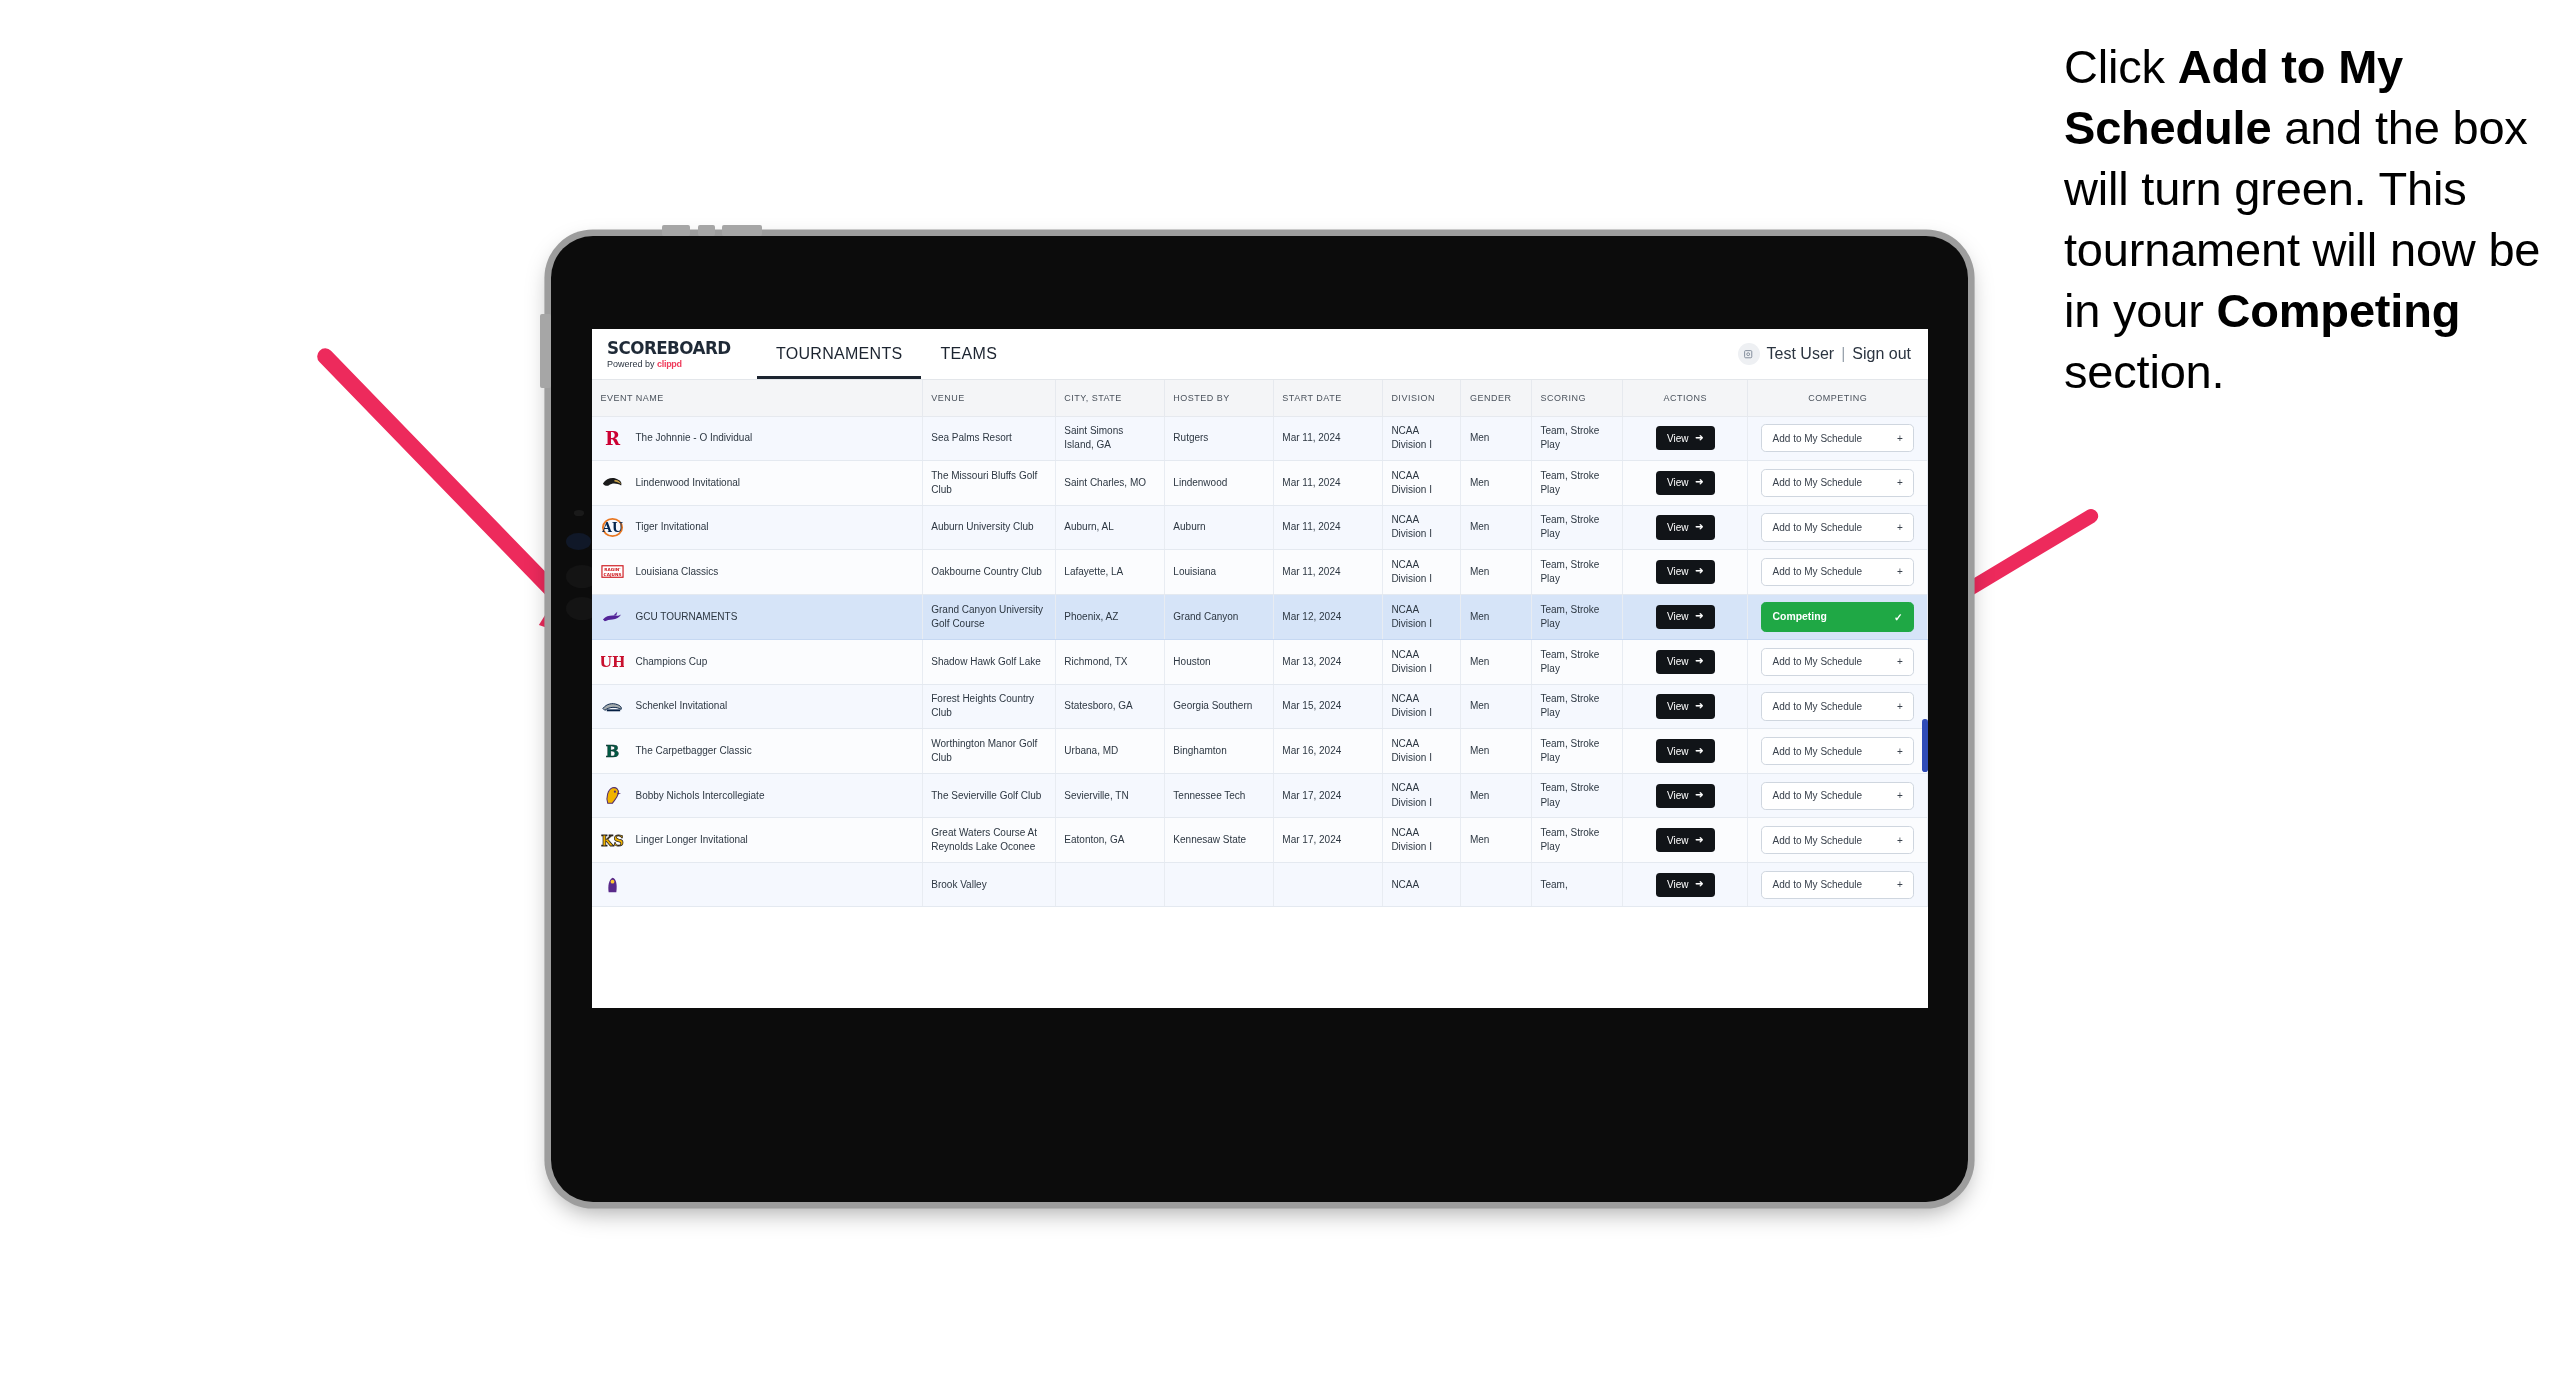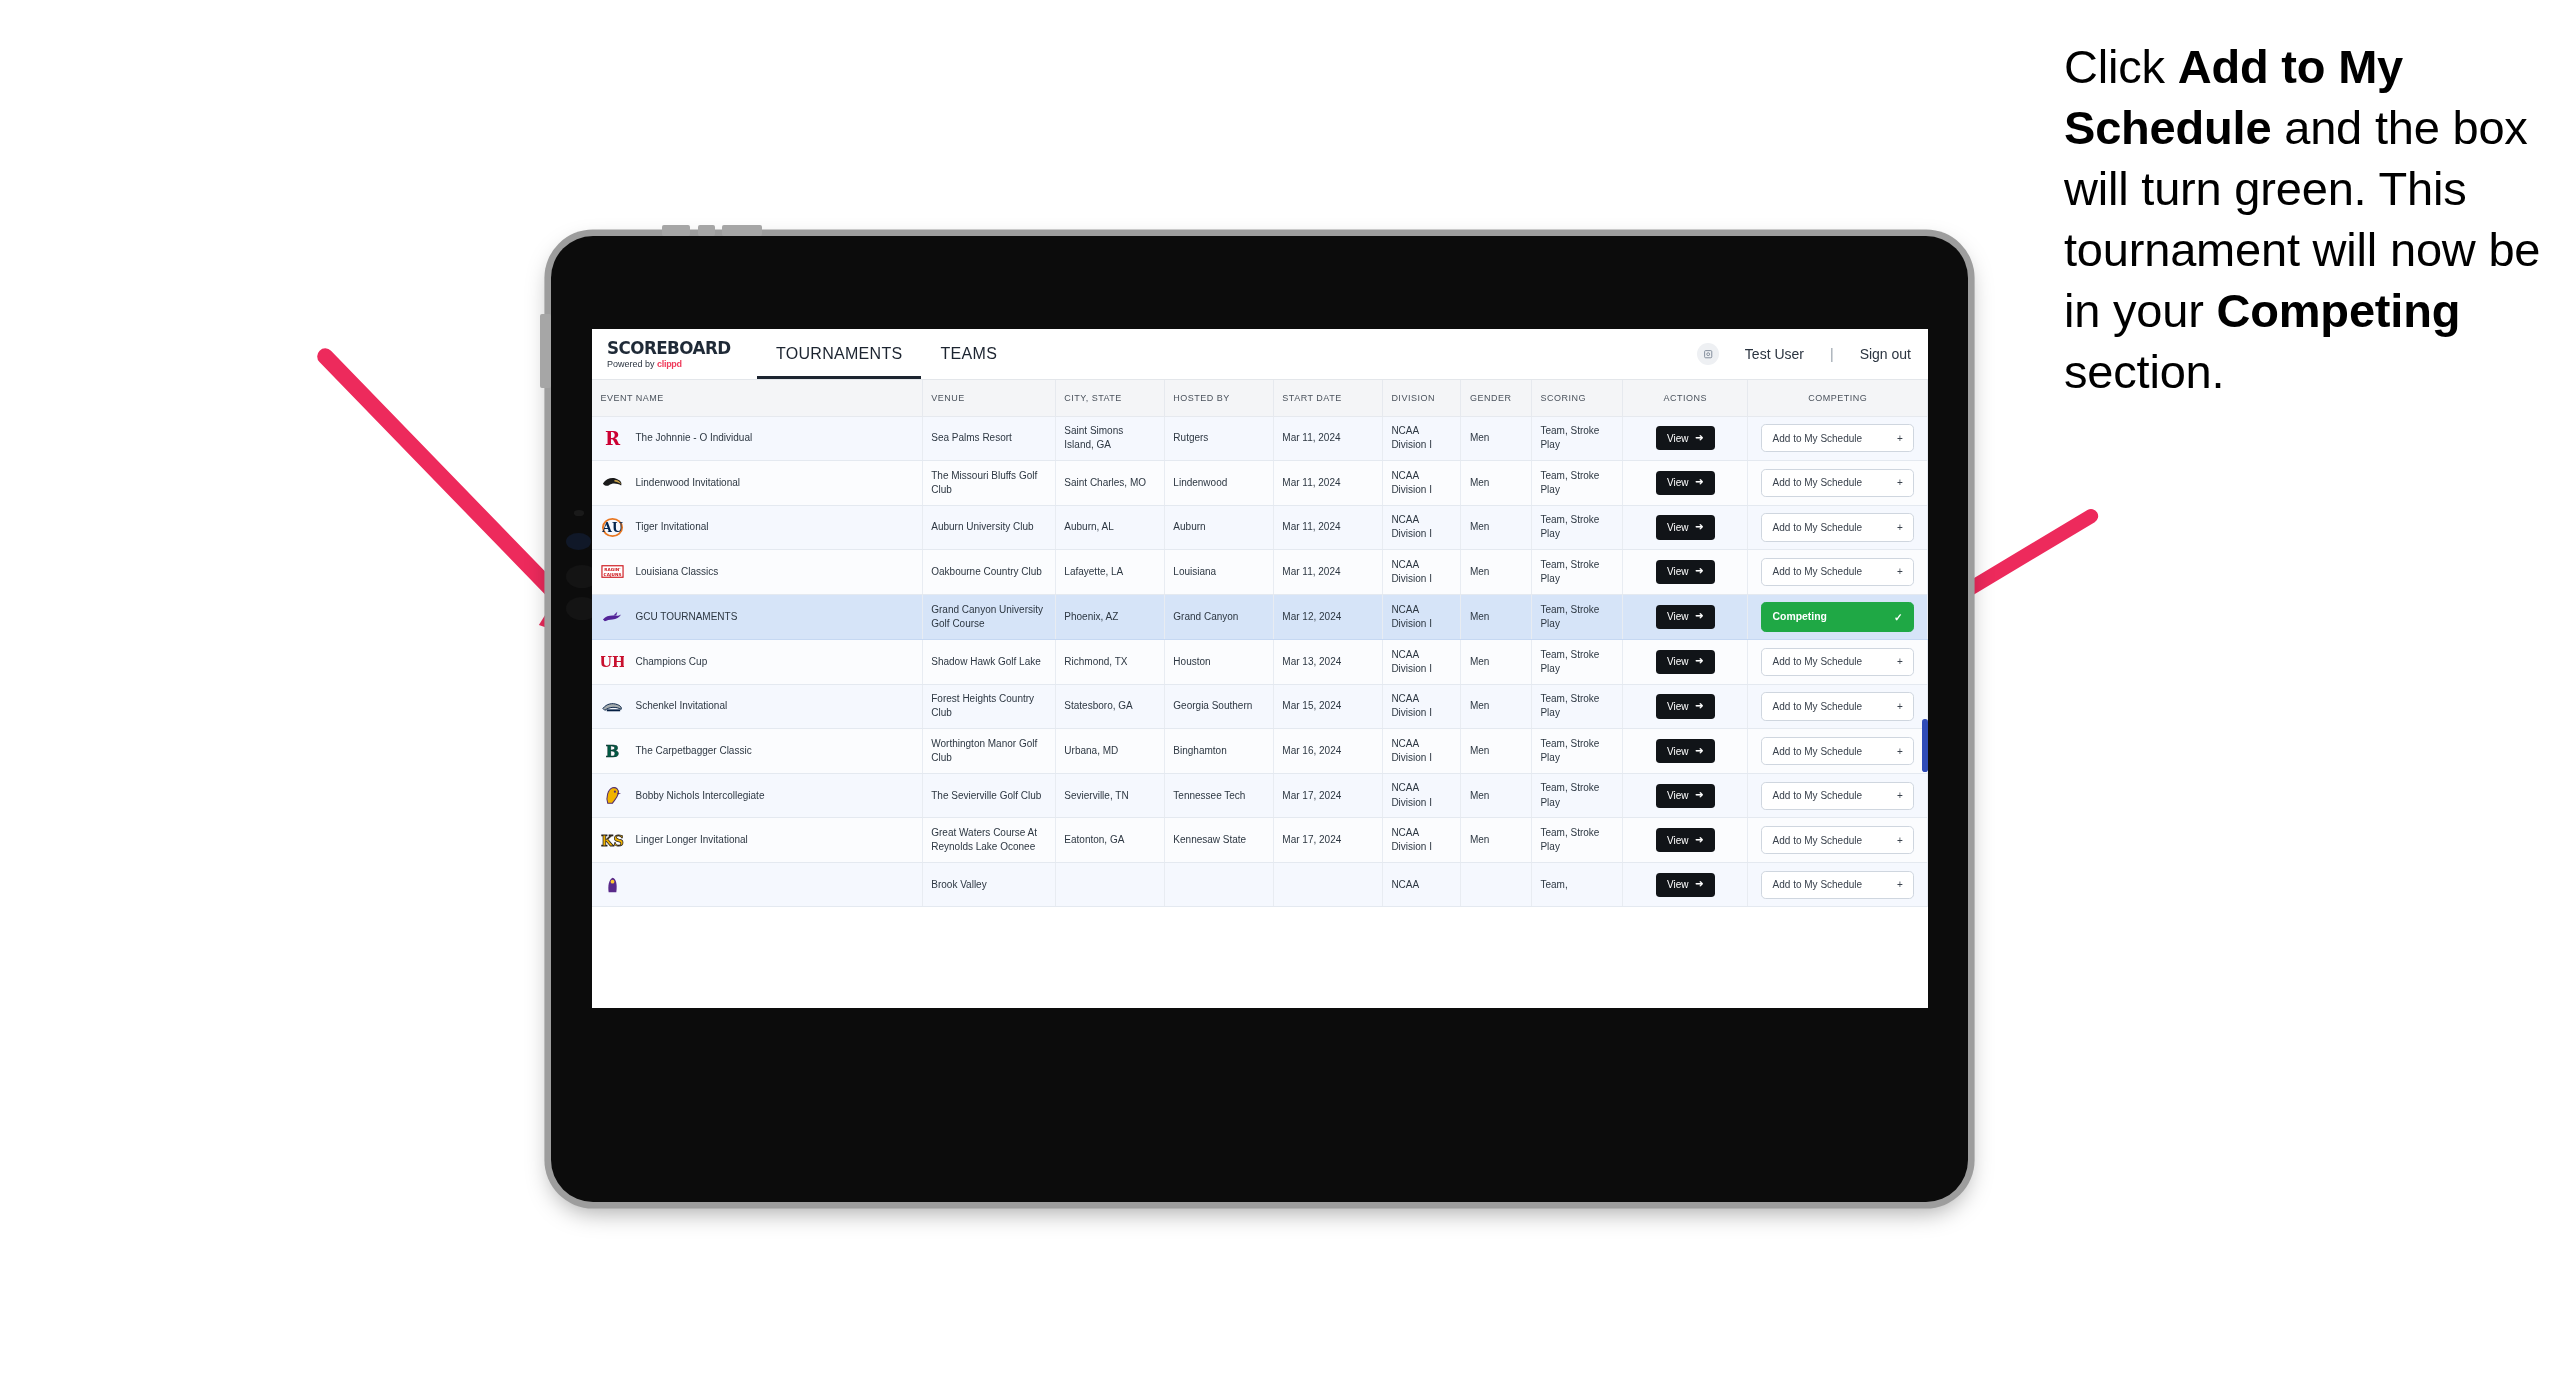--- a/index.html
+++ b/index.html
@@ -90,22 +90,22 @@
   .navtab {
     display: flex; align-items: center; padding: 0 19px;
     font-size: 16px; color: #1c2430; letter-spacing: 0.3px;
     cursor: pointer; position: relative;
   }
   .navtab.active::after {
     content: ""; position: absolute; left: 0; right: 0; bottom: 0;
     height: 2.8px; background: #1c2430;
   }
   #header-right {
-    margin-left: auto; display: flex; align-items: center; gap: 26px; padding-right: 17px;
-    font-size: 14px; color: #2b3440;
+    margin-left: auto; display: flex; align-items: center; gap: 7px; padding-right: 17px;
+    font-size: 16px; color: #2b3440;
   }
   #avatar {
     width: 22px; height: 22px; border-radius: 50%; background: #eef0f3;
     display: flex; align-items: center; justify-content: center;
     color: #7b8694; font-size: 9.5px;
   }
   #header-right .sep { color: #9aa3ad; }
   #header-right span.link { cursor: pointer; }
 
   

